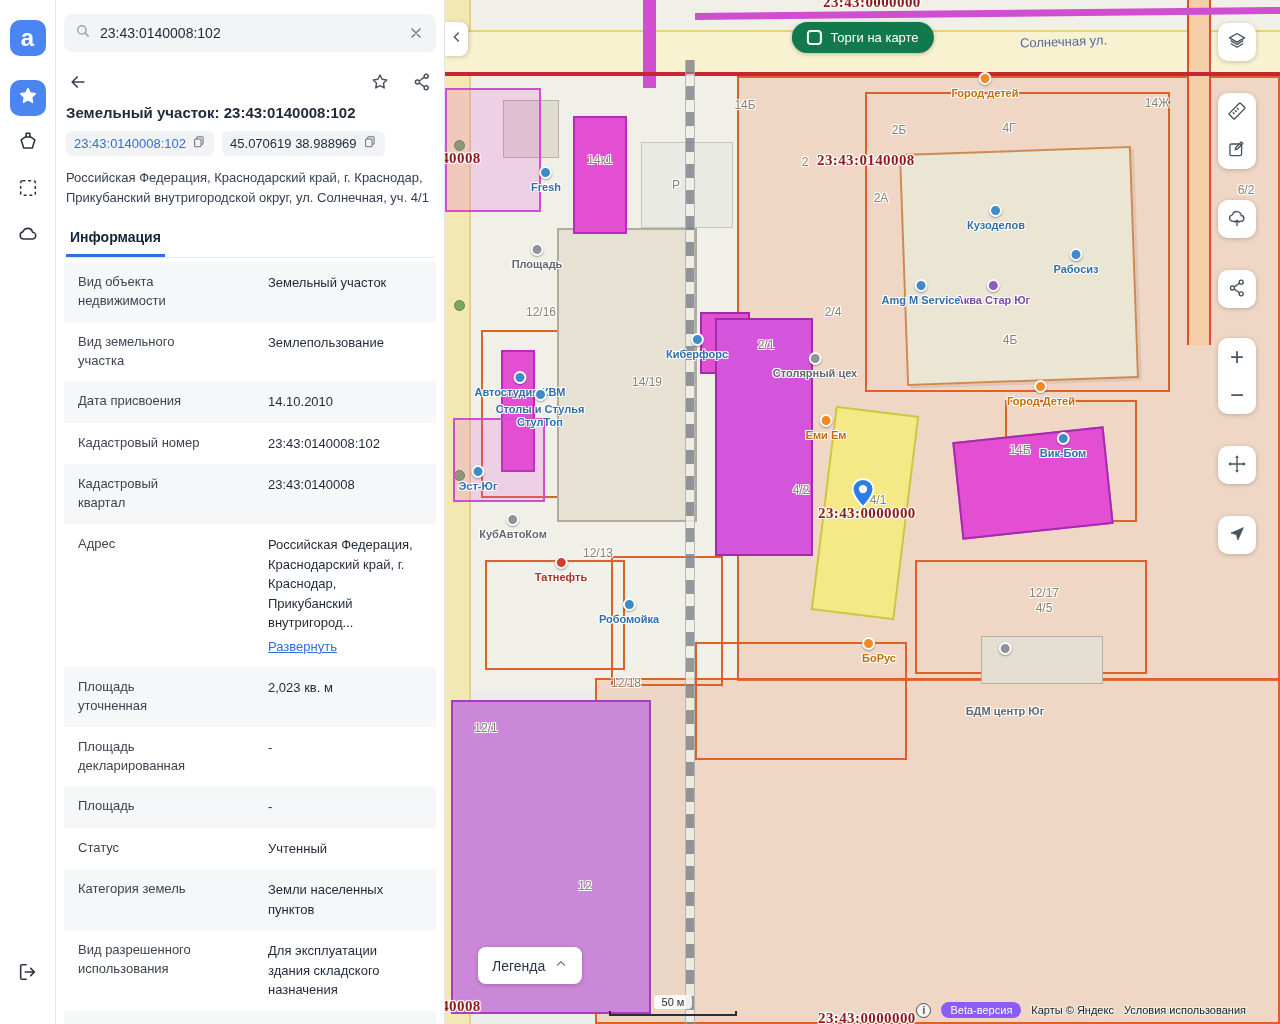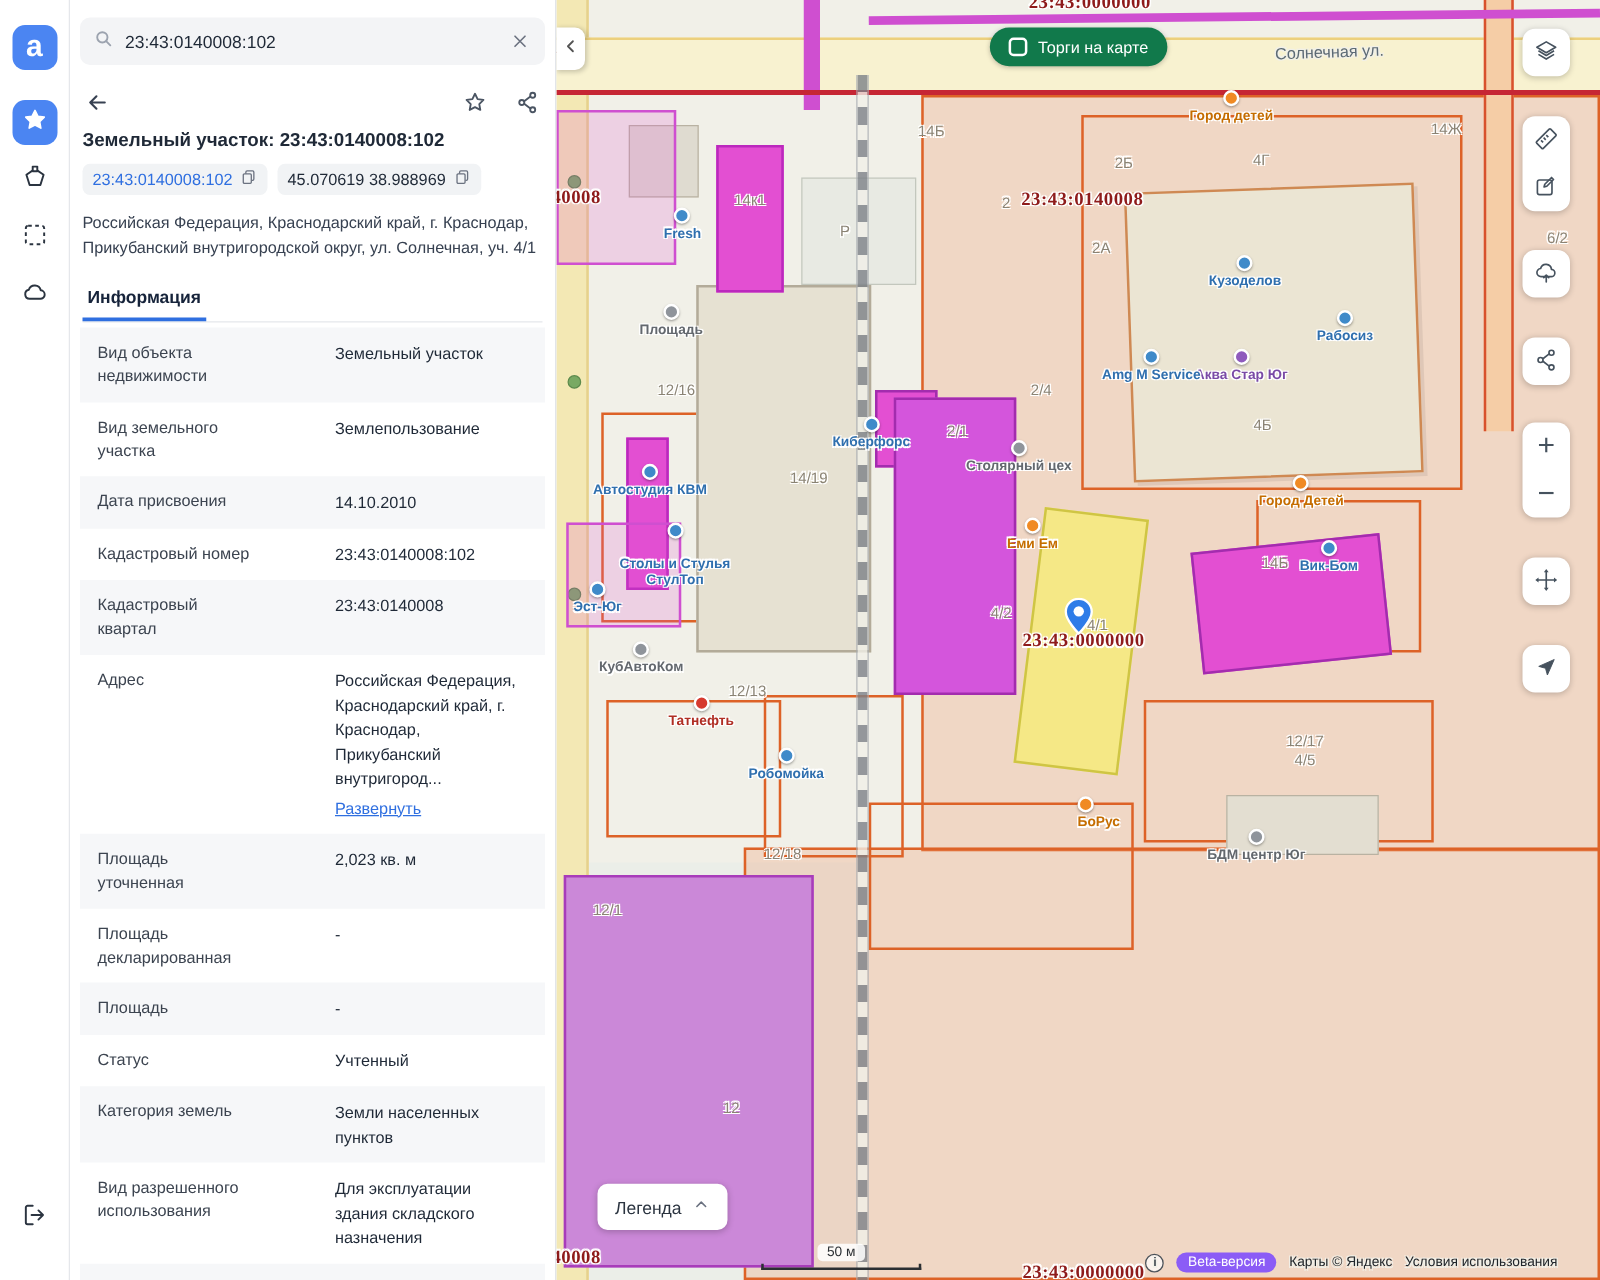--- a/index.html
+++ b/index.html
@@ -388,21 +388,21 @@
         <span class="poi-label" style="color: rgb(47, 111, 174);">Amg M Service</span>
       </div>
       <div class="poi" style="left: 252px; top: 341px;">
         <span class="poi-dot" style="background: rgb(63, 138, 201);"></span>
         <span class="poi-label" style="color: rgb(47, 111, 174);">Киберфорс</span>
       </div>
       <div class="poi" style="left: 75px; top: 379px;">
         <span class="poi-dot" style="background: rgb(63, 138, 201);"></span>
         <span class="poi-label" style="color: rgb(47, 111, 174);">Автостудия КВМ</span>
       </div>
-      <div class="poi" style="left: 95px; top: 426px; gap: 12px;">
+      <div class="poi" style="left: 95px; top: 396px;">
         <span class="poi-dot" style="background: rgb(63, 138, 201);"></span>
         <span class="poi-label wrap" style="width: 100px; color: rgb(47, 111, 174);">Столы и Стулья СтулТоп</span>
       </div>
       <div class="poi" style="left: 370px; top: 360px;">
         <span class="poi-dot" style="background: rgb(143, 148, 155);"></span>
         <span class="poi-label" style="color: rgb(99, 104, 110);">Столярный цех</span>
       </div>
       <div class="poi" style="left: 381px; top: 422px;">
         <span class="poi-dot" style="background: rgb(240, 138, 36);"></span>
         <span class="poi-label" style="color: rgb(197, 109, 0);">Еми Ем</span>
@@ -428,21 +428,21 @@
         <span class="poi-label" style="color: rgb(176, 46, 36);">Татнефть</span>
       </div>
       <div class="poi" style="left: 184px; top: 606px; justify-content: space-between;">
         <span class="poi-dot" style="background: rgb(63, 138, 201);"></span>
         <span class="poi-label" style="color: rgb(47, 111, 174);">Робомойка</span>
       </div>
       <div class="poi" style="left: 424px; top: 645px;">
         <span class="poi-dot" style="background: rgb(240, 138, 36);"></span>
         <span class="poi-label" style="color: rgb(197, 109, 0); padding-left: 20px;">БоРус</span>
       </div>
-      <div class="poi" style="left: 560px; top: 671px;">
+      <div class="poi" style="left: 560px; top: 650px; gap: 48px;">
         <span class="poi-dot" style="background: rgb(143, 148, 155);"></span>
         <span class="poi-label" style="color: rgb(99, 104, 110);">БДМ центр Юг</span>
       </div>
     </div>
   <div class="street" style="left:575px;top:34px">Солнечная ул.</div>
 
   <div class="pin">
     <svg width="28" height="30" viewBox="0 0 24 26">
         <path d="M12 1C6.8 1 3 5 3 9.8 3 16 12 25 12 25s9-9 9-15.2C21 5 17.2 1 12 1z" fill="#2e7ce8" stroke="#fff" stroke-width="1.6"></path>
         <circle cx="12" cy="9.6" r="3.6" fill="#fff"></circle>

